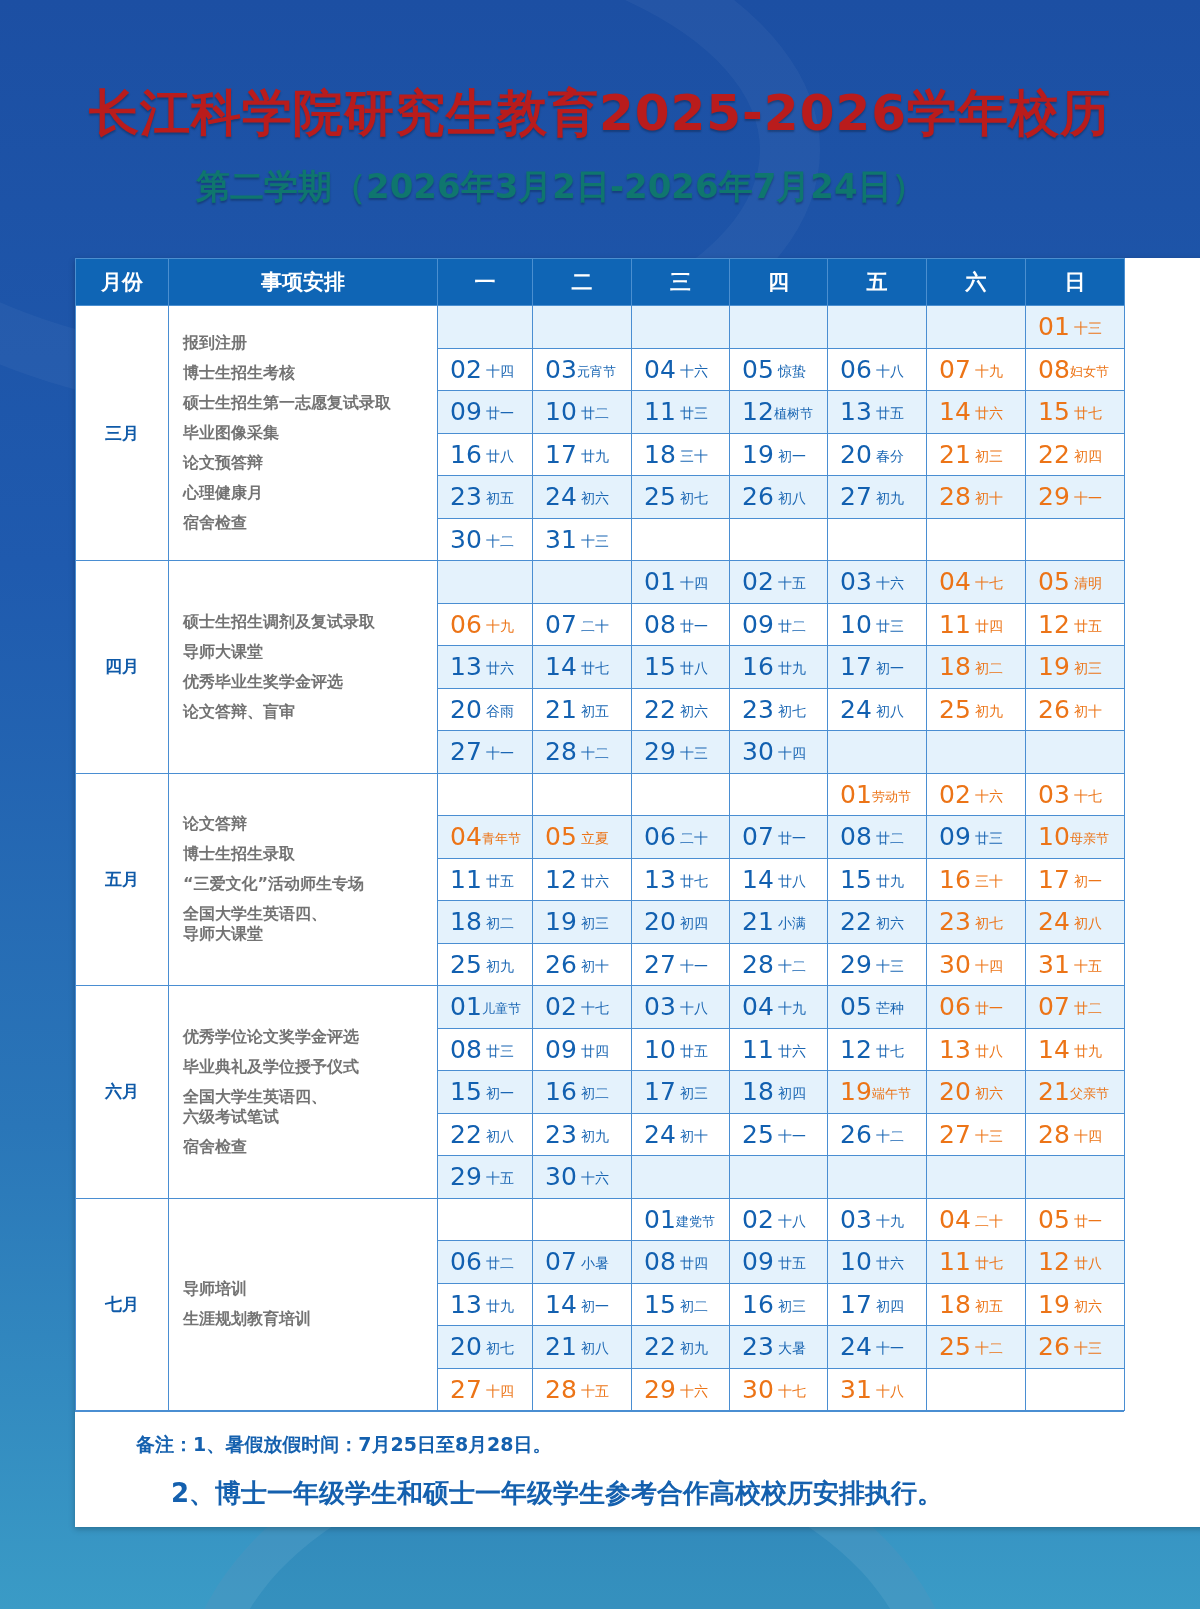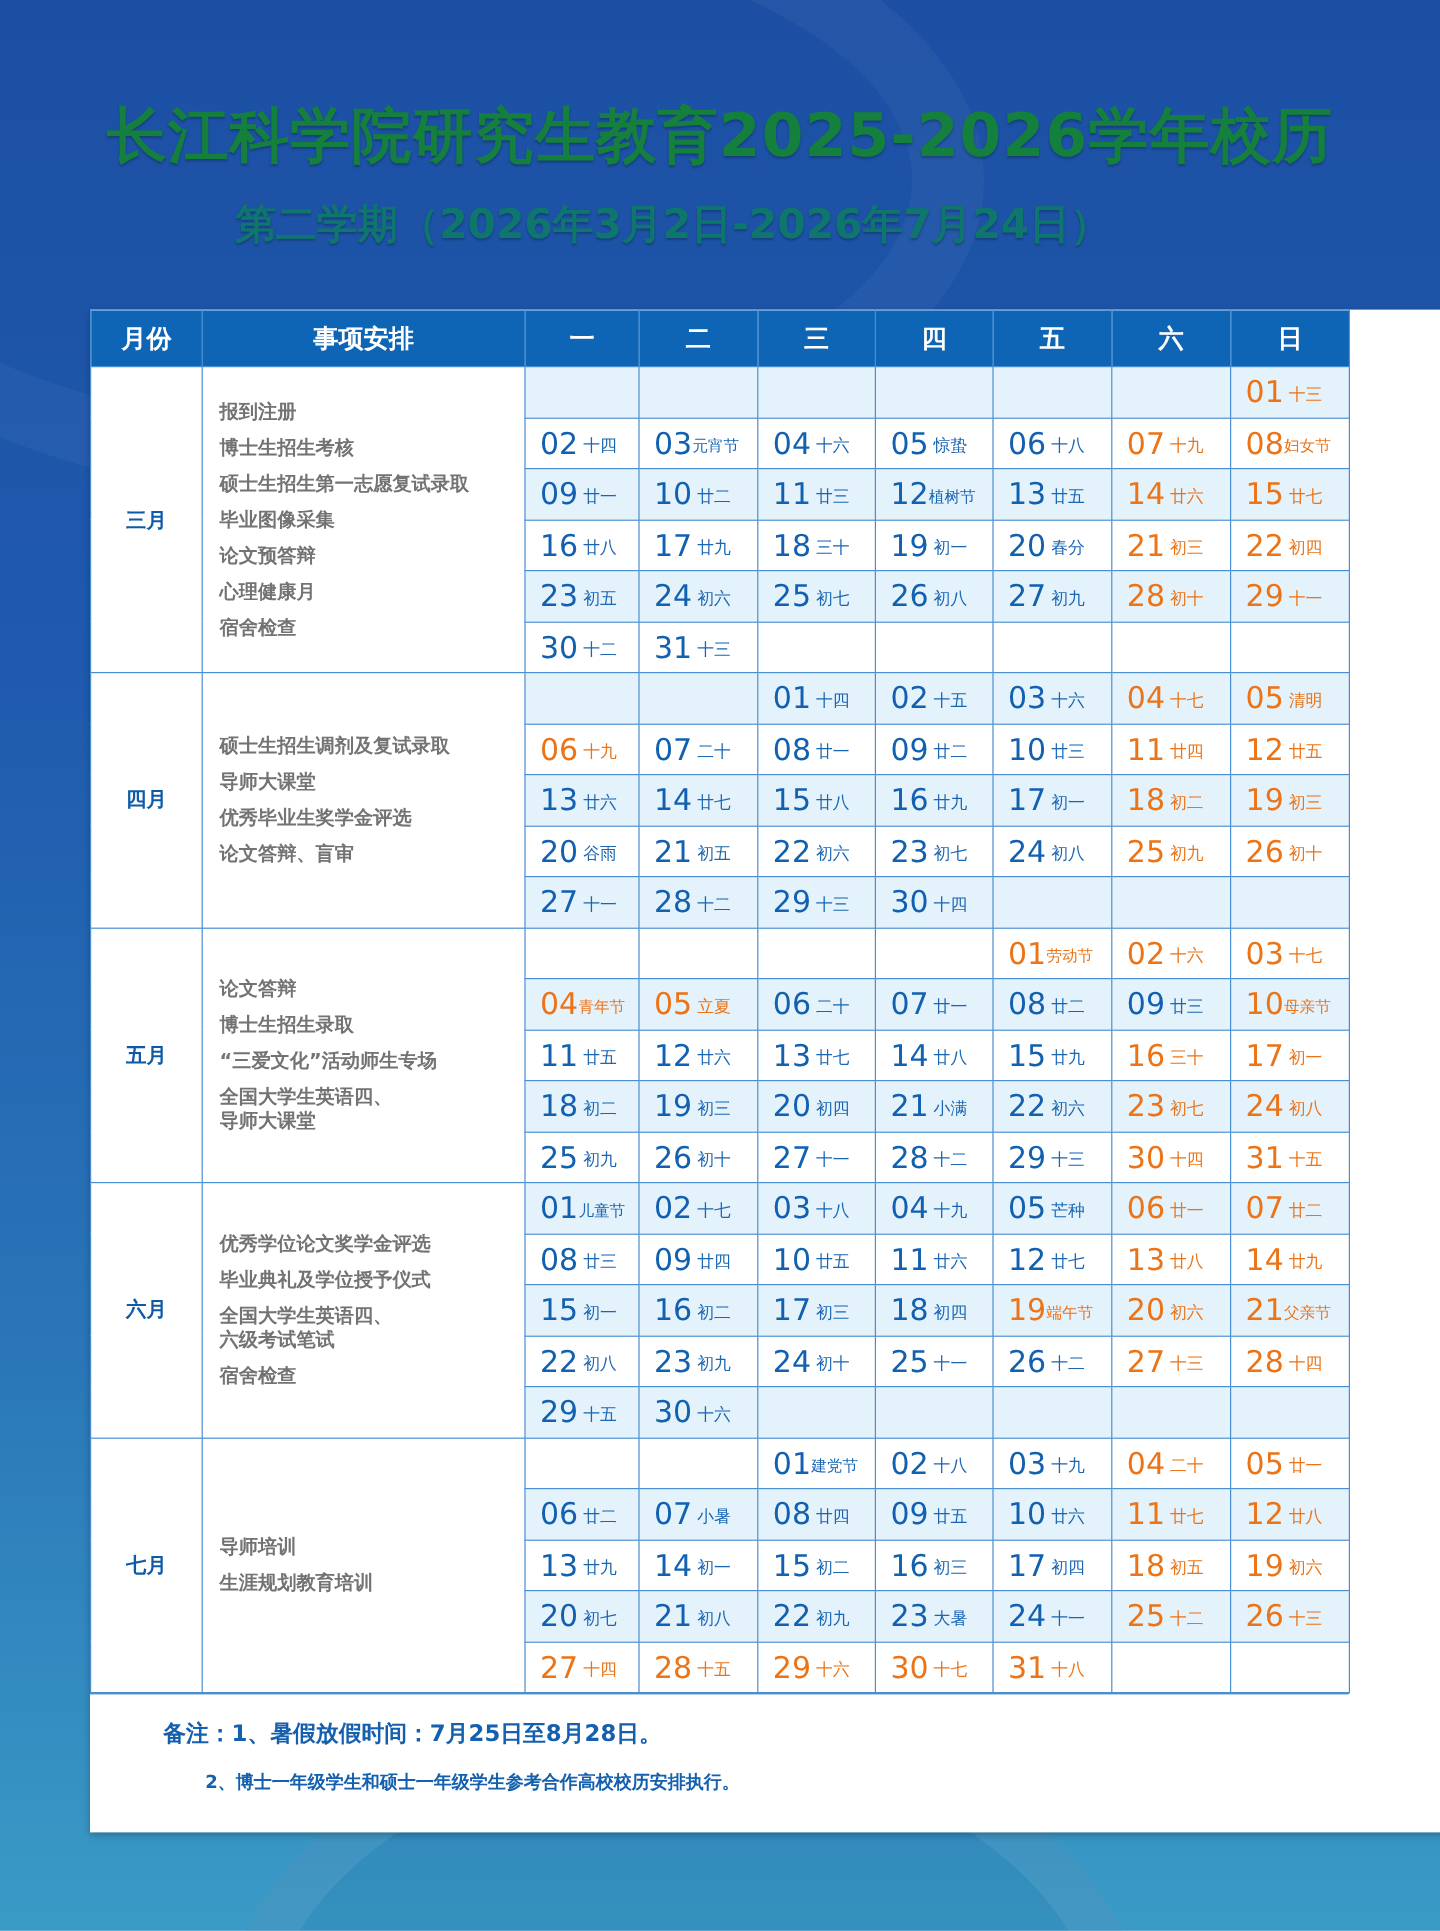--- a/index.html
+++ b/index.html
@@ -5,21 +5,21 @@
   html, body { margin:0; padding:0; }
   body {
     width:1200px; height:1609px; position:relative; overflow:hidden;
     font-family: "DejaVu Sans", "Liberation Sans", sans-serif;
     background: linear-gradient(180deg, #1c4fa3 0%, #1f5aae 35%, #2a76b8 70%, #3a9bc6 100%);
   }
   .bg-swirl1 { position:absolute; left:-200px; top:-120px; width:900px; height:420px; border-radius:50%;
     border:60px solid rgba(255,255,255,0.04); }
   .bg-swirl2 { position:absolute; left:180px; top:1420px; width:700px; height:500px; border-radius:50%;
     border:40px solid rgba(255,255,255,0.07); background: rgba(30,90,150,0.15); }
-  .title { position:absolute; left:0; width:1200px; top:80px; text-align:center; color:#15803d;
+  .title { position:absolute; left:0; width:1200px; top:80px; text-align:center; color:#b91c1c;
     font-weight:bold; font-size:50px; letter-spacing:1px; text-shadow:0 2px 2px rgba(0,0,0,0.25); }
   .subtitle { position:absolute; left:196px; top:164px; color:#0f766e; font-weight:bold; font-size:34px;
     text-shadow:0 2px 2px rgba(0,0,0,0.25); }
   .sheet { position:absolute; left:75px; top:258px; width:1195px; height:1269px; background:#fff;
     box-shadow:0 2px 6px rgba(0,0,0,0.25); }
   table.cal { border-collapse:collapse; width:1049px; table-layout:fixed; }
   table.cal th { background:#0f65b5; color:#fff; font-weight:bold; font-size:21px; height:44px;
     border:1px solid #4b8fd0; }
   table.cal td { border:1px solid #4a8ed2; padding:0; height:41.5px; }
   td.month { font-size:17px; font-weight:bold; color:#0f5aa8; text-align:center; background:#fff; }
@@ -28,21 +28,21 @@
   .ev span { display:block; }
   tr.lt td.day { background:#e4f2fc; }
   tr.wt td.day { background:#ffffff; }
   td.day { white-space:nowrap; }
   .dn { font-size:25px; color:#1260b0; display:inline-block; width:34px; margin-left:12px; text-align:left; }
   .ln { font-size:14px; color:#1a66b3; display:inline-block; margin-left:2px; vertical-align:2px; }
   .org .dn, .org .ln { color:#ec7417; }
   .ln.fest { font-size:13px; margin-left:-2px;font-family:Liberation Mono, monospace; }
   .notes { position:absolute; left:0; top:1152px; width:1049px; height:117px; border-top:2px solid #4a8ed2; }
   .note1 { position:absolute; left:25px; top:20px; color:#1460ae; font-weight:bold; font-size:19px;margin-left:36px; }
-  .note2 { position:absolute; left:96px; top:64px; color:#1460ae; font-weight:bold; font-size:15px; }
+  .note2 { position:absolute; left:96px; top:64px; color:#1460ae; font-weight:bold; font-size:26px; }
 </style>
 </head>
 <body>
 
 <div class="bg-swirl1"></div>
 <div class="bg-swirl2"></div>
 
 <div class="title">长江科学院研究生教育2025-2026学年校历</div>
 <div class="subtitle">第二学期（2026年3月2日-2026年7月24日）</div>
 

